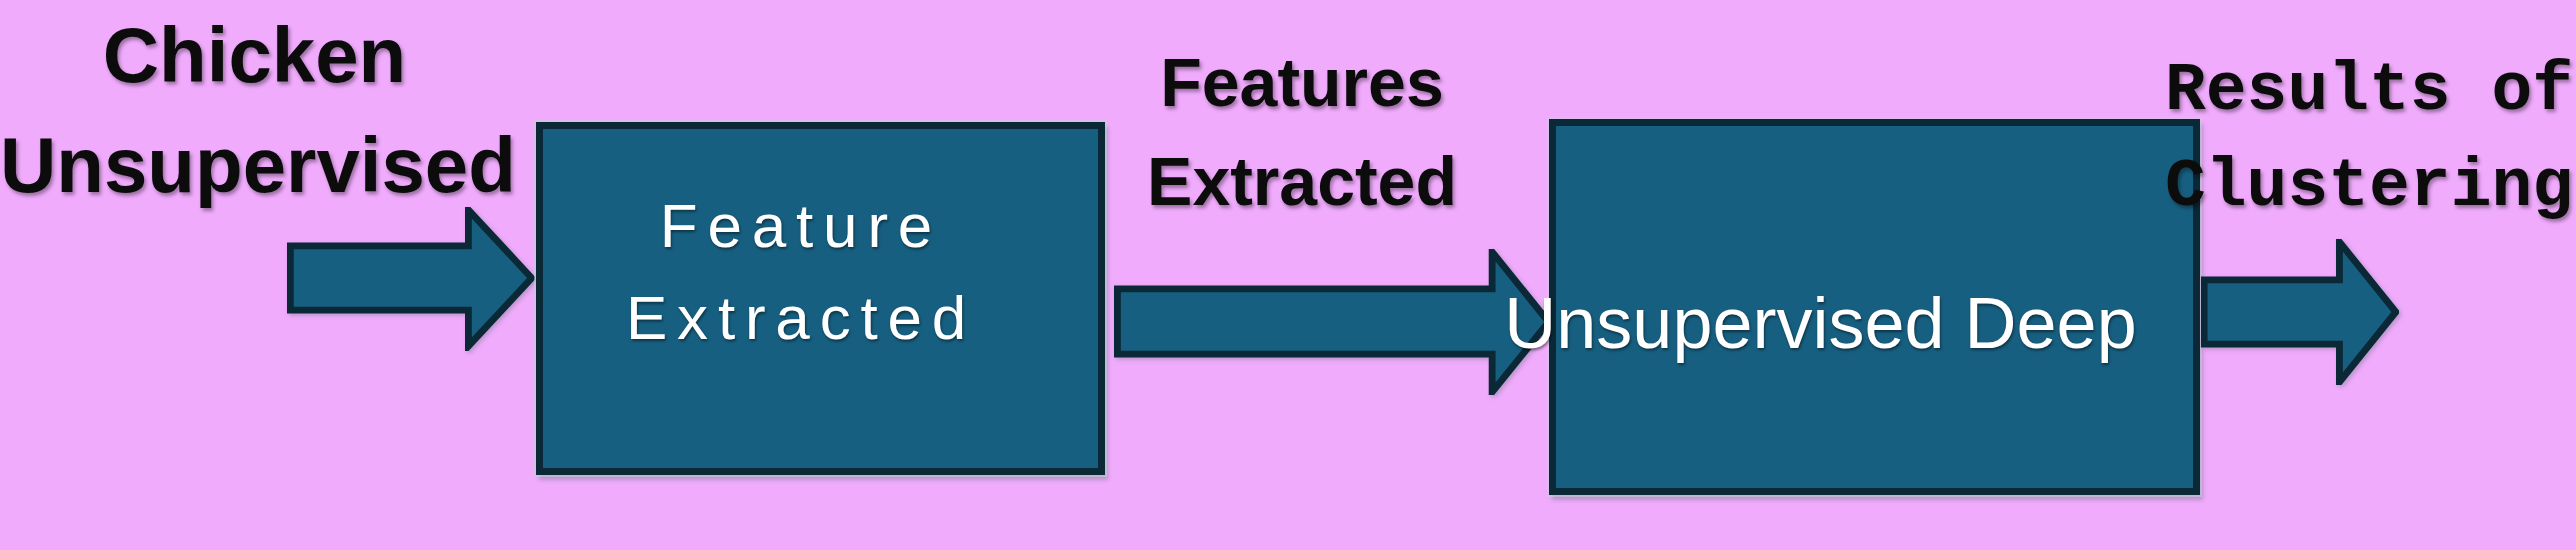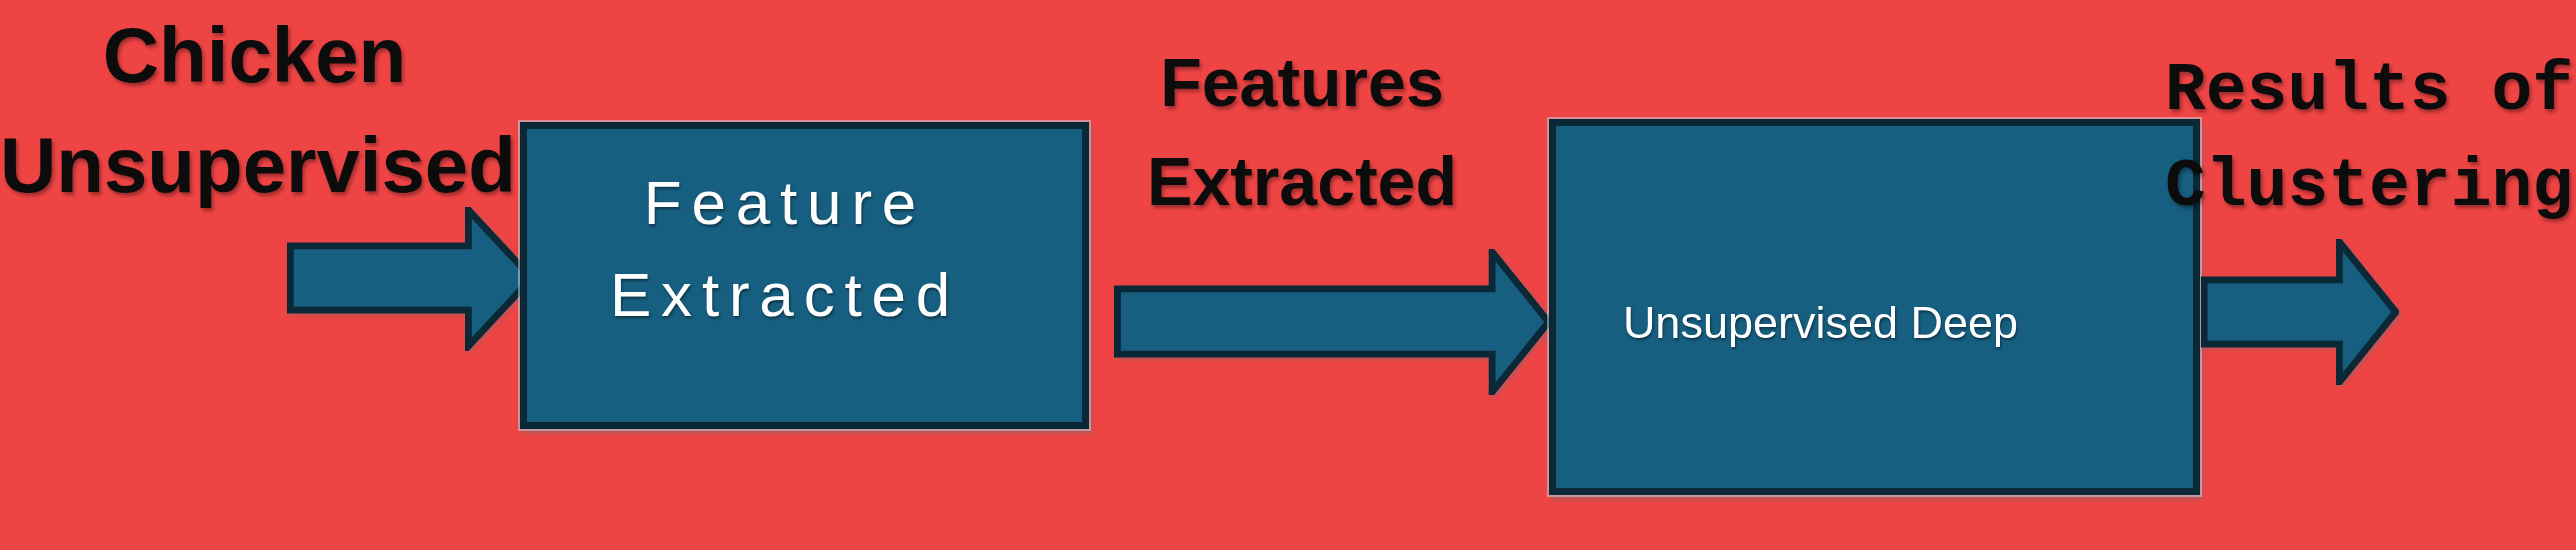--- a/index.html
+++ b/index.html
@@ -1,20 +1,20 @@
 <!DOCTYPE html>
 <html><head>
 <meta charset="utf-8">
 <title>Flow Diagram</title>
 <style>
   html,body{margin:0;padding:0;background:#ffffff;}
   .canvas{
     position:relative;
     width:2576px;height:550px;
-    background:#ef4444;
+    background:#f0abfc;
     font-family:"Liberation Sans","DejaVu Sans",sans-serif;
     overflow:hidden;
   }
   
   .flow-label{
     position:absolute;
     text-align:center;
     color:#0c0c0c;
     font-weight:600;
     text-shadow:2px 2.9px 3.9px rgba(0,0,0,0.35);
@@ -28,30 +28,30 @@
   .flow-box{
     position:absolute;
     box-sizing:border-box;
     background:#175f80;
     border:7.8px solid #0b2836;
     box-shadow:0 0 0 2px rgba(195,208,216,0.55), 2.9px 4.9px 3.9px rgba(100,115,125,0.40);
     display:flex;align-items:center;justify-content:center;
     color:#ffffff;
     text-align:center;
   }
-  .box-step1{left:520px;top:122px;width:569px;height:307px;}
+  .box-step1{left:536px;top:122px;width:569px;height:353px;}
   .box-step2{left:1549px;top:119px;width:651px;height:376px;}
   .box-step1 .box-text{
     font-size:62px;line-height:92px;letter-spacing:9.8px;
     transform:translate(-19.5px,-27px);
     text-shadow:1px 2px 2.9px rgba(0,0,0,0.45);
     white-space:nowrap;
   }
   .box-step2 .box-text{
-    font-size:45px;line-height:92px;
+    font-size:72px;line-height:92px;
     transform:translate(-54px,15.6px);
     text-shadow:1px 2px 2.9px rgba(0,0,0,0.45);
     white-space:nowrap;
   }
 
   
   .flow-arrow{
     position:absolute;
     filter:drop-shadow(2px 2.9px 2px rgba(100,115,125,0.40));
   }

